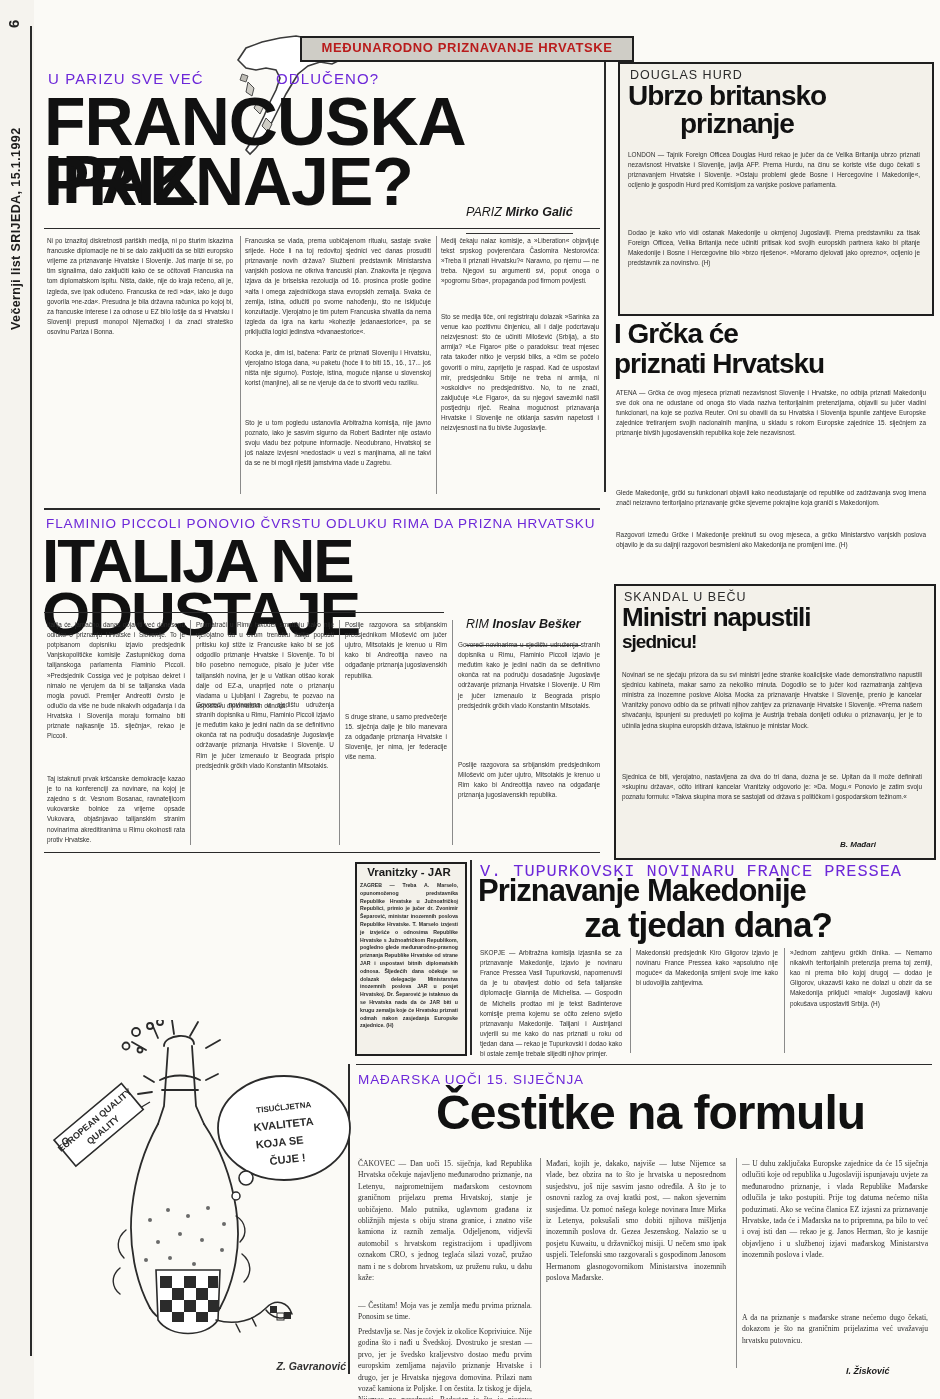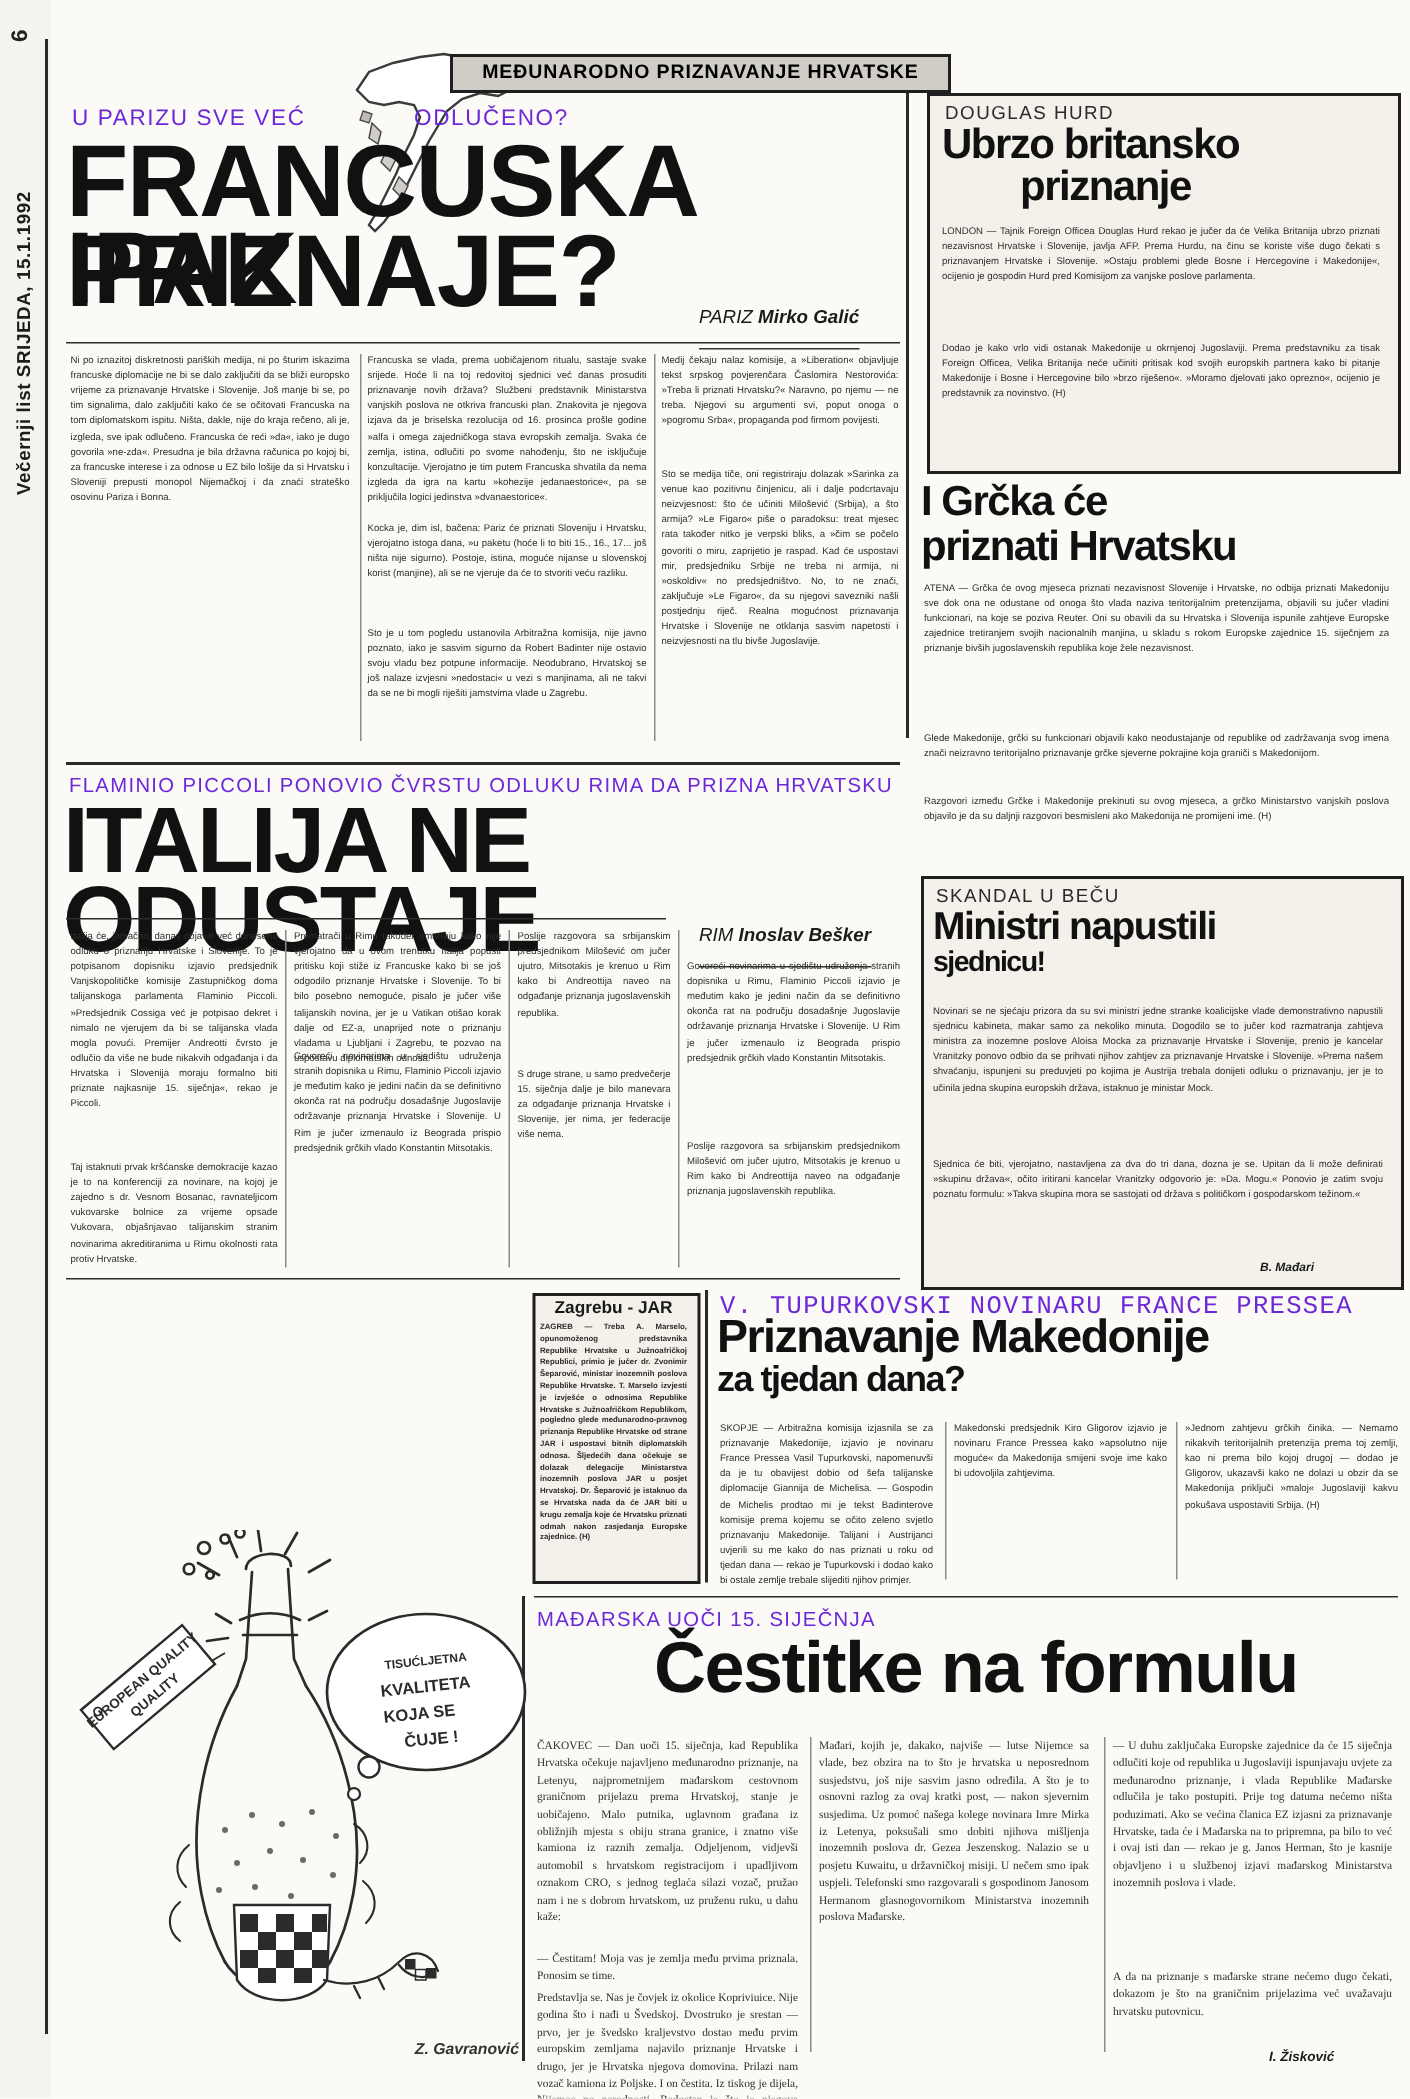--- a/index.html
+++ b/index.html
@@ -57,21 +57,21 @@
   }
   .col.serif{font-family:"Liberation Serif",serif;font-size:7.6px;line-height:1.5;}
   .rule-h{background:#2a2a2a;height:2px;}
   
   .banner{
     position:absolute;left:300px;top:36px;width:330px;height:22px;
     background:#cfcdc6;border:2px solid #1f1f1f;
   }
   .banner span{
     display:block;text-align:center;line-height:20px;
-    font-size:13px;font-weight:bold;letter-spacing:.6px;color:#000000;
+    font-size:13px;font-weight:bold;letter-spacing:.6px;color:#b91c1c;
   }
   .croatia-map{
     position:absolute;left:228px;top:22px;width:120px;height:140px;
   }
   
   .boxed{
     border:2px solid #1f1f1f;background:#f3f1ea;
   }
   .vline{position:absolute;width:1px;background:#8a8a8a;}
   .vline2{position:absolute;width:2px;background:#2a2a2a;}
@@ -171,27 +171,27 @@
   <div style="position:absolute;left:458px;top:640px;width:142px;" class="col">Govoreći novinarima u sjedištu udruženja stranih dopisnika u Rimu, Flaminio Piccoli izjavio je međutim kako je jedini način da se definitivno okonča rat na području dosadašnje Jugoslavije održavanje priznanja Hrvatske i Slovenije. U Rim je jučer izmenaulo iz Beograda prispio predsjednik grčkih vlado Konstantin Mitsotakis.</div>
   <div style="position:absolute;left:458px;top:760px;width:142px;" class="col">Poslije razgovora sa srbijanskim predsjednikom Milošević om jučer ujutro, Mitsotakis je krenuo u Rim kako bi Andreottija naveo na odgađanje priznanja jugoslavenskih republika.</div>
 
   <div class="vline" style="left:190px;top:620px;height:225px;"></div>
   <div class="vline" style="left:339px;top:620px;height:225px;"></div>
   <div class="vline" style="left:452px;top:620px;height:225px;"></div>
 
   <div class="rule-h" style="position:absolute;left:44px;top:852px;width:556px;height:1px;"></div>
 
   <div class="boxed" style="position:absolute;left:355px;top:862px;width:108px;height:190px;"></div>
-  <div style="position:absolute;left:357px;top:866px;width:104px;text-align:center;font-size:11.5px;font-weight:bold;">Zagrebu - JAR</div>
+  <div style="position:absolute;left:357px;top:866px;width:104px;text-align:center;font-size:11.5px;font-weight:bold;">Vranitzky - JAR</div>
   <div style="position:absolute;left:360px;top:882px;width:98px;font-size:5.2px;line-height:1.5;text-align:justify;font-weight:bold;color:#2b2b2b;">ZAGREB — Trebа A. Marselo, opunomoženog predstavnika Republike Hrvatske u Južnoafričkoj Republici, primio je jučer dr. Zvonimir Šeparović, ministar inozemnih poslova Republike Hrvatske. T. Marselo izvjesti je izvješće o odnosima Republike Hrvatske s Južnoafričkom Republikom, pogledno glede međunarodno-pravnog priznanja Republike Hrvatske od strane JAR i uspostavi bitnih diplomatskih odnosa. Šljedećih dana očekuje se dolazak delegacije Ministarstva inozemnih poslova JAR u posjet Hrvatskoj. Dr. Šeparović je istaknuo da se Hrvatska nada da će JAR biti u krugu zemalja koje će Hrvatsku priznati odmah nakon zasjedanja Europske zajednice. (H)</div>
 
   <div class="vline2" style="left:470px;top:860px;height:195px;"></div>
   <div class="kicker" style="position:absolute;left:480px;top:862px;font-size:17px;letter-spacing:.9px;font-family:Liberation Mono, monospace;">V. TUPURKOVSKI NOVINARU FRANCE PRESSEA</div>
   <div class="huge" style="position:absolute;left:478px;top:878px;font-size:31px;width:460px;">Priznavanje Makedonije</div>
-  <div class="huge" style="position:absolute;left:478px;top:910px;font-size:24px;width:460px;">za tjedan dana?</div>
+  <div class="huge" style="position:absolute;left:478px;top:910px;font-size:35px;width:460px;text-align:center;">za tjedan dana?</div>
 
   <div style="position:absolute;left:480px;top:948px;width:142px;" class="col">SKOPJE — Arbitražna komisija izjasnila se za priznavanje Makedonije, izjavio je novinaru France Pressea Vasil Tupurkovski, napomenuvši da je tu obavijest dobio od šefa talijanske diplomacije Giannija de Michelisa. — Gospodin de Michelis prodtao mi je tekst Badinterove komisije prema kojemu se očito zeleno svjetlo priznavanju Makedonije. Talijani i Austrijanci uvjerili su me kako do nas priznati u roku od tjedan dana — rekao je Tupurkovski i dodao kako bi ostale zemlje trebale slijediti njihov primjer.</div>
   <div style="position:absolute;left:636px;top:948px;width:142px;" class="col">Makedonski predsjednik Kiro Gligorov izjavio je novinaru France Pressea kako »apsolutno nije moguće« da Makedonija smijeni svoje ime kako bi udovoljila zahtjevima.</div>
   <div style="position:absolute;left:790px;top:948px;width:142px;" class="col">»Jednom zahtjevu grčkih činika. — Nemamo nikakvih teritorijalnih pretenzija prema toj zemlji, kao ni prema bilo kojoj drugoj — dodao je Gligorov, ukazavši kako ne dolazi u obzir da se Makedonija priključi »maloj« Jugoslaviji kakvu pokušava uspostaviti Srbija. (H)</div>
 
   <div class="vline" style="left:630px;top:948px;height:105px;"></div>
   <div class="vline" style="left:784px;top:948px;height:105px;"></div>
 
   <div class="rule-h" style="position:absolute;left:356px;top:1064px;width:576px;height:1px;"></div>
   <div class="kicker" style="position:absolute;left:358px;top:1072px;font-size:13.5px;letter-spacing:.9px;">MAĐARSKA UOČI 15. SIJEČNJA</div>

